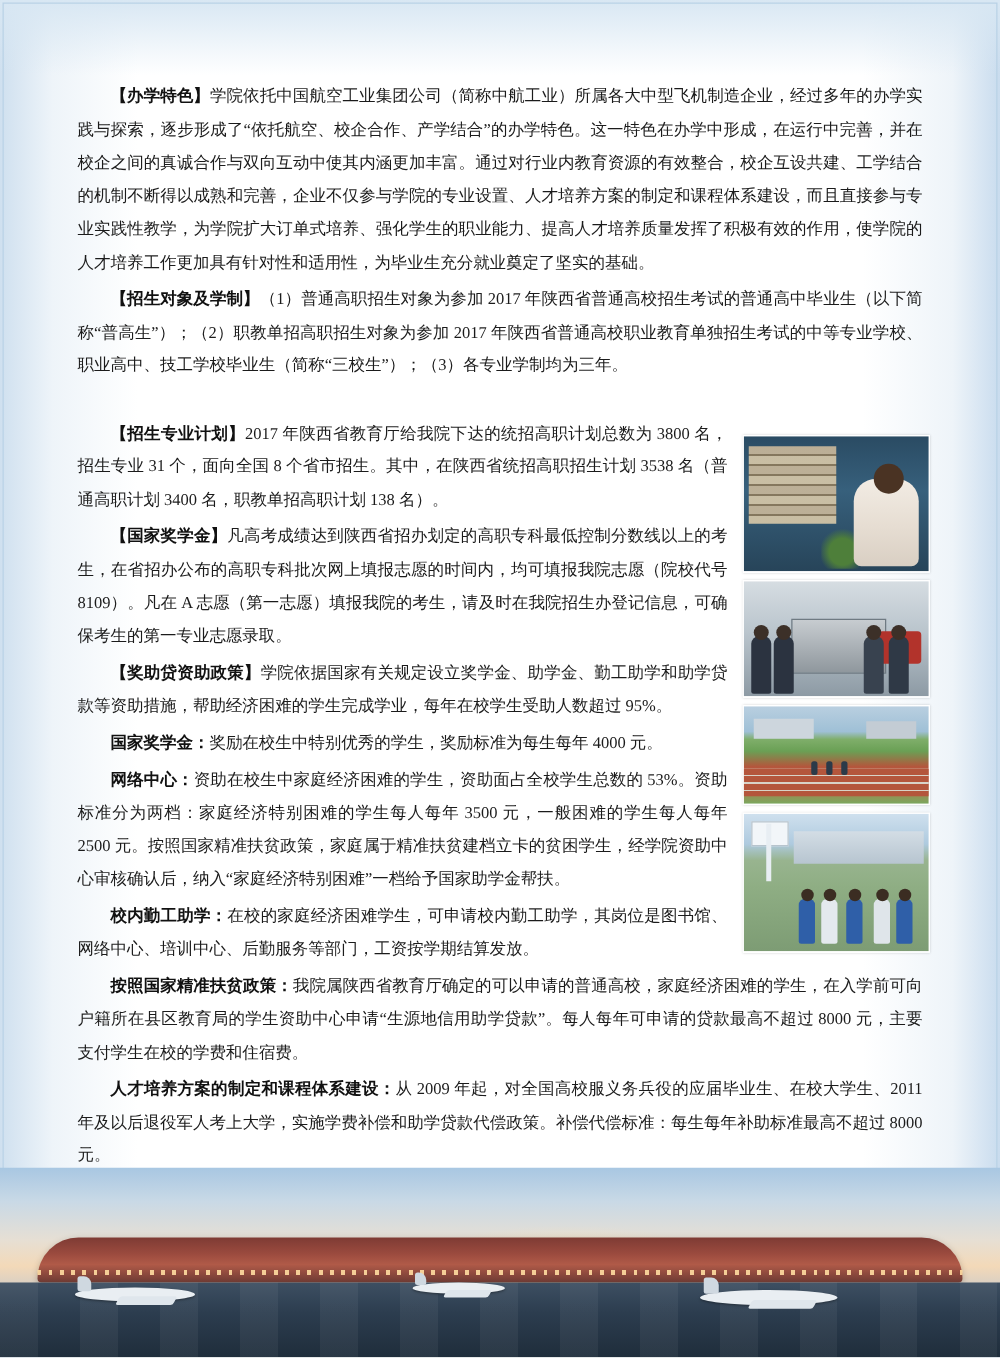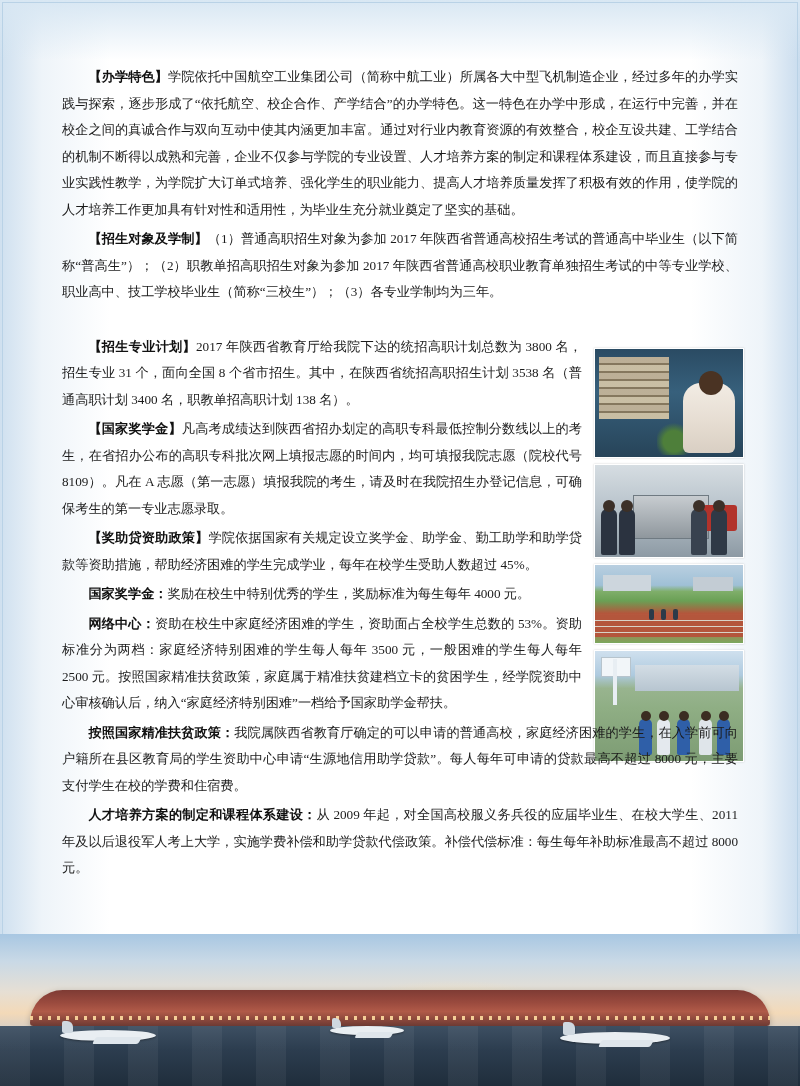--- a/index.html
+++ b/index.html
@@ -281,32 +281,35 @@
 
     <p class="para" style="width:520px;margin-top:28px;">
       <span class="lead">【招生专业计划】</span><span>2017 年陕西省教育厅给我院下达的统招高职计划总数为 3800 名，招生专业 31 个，面向全国 8 个省市招生。其中，在陕西省统招高职招生计划 3538 名（普通高职计划 3400 名，职教单招高职计划 138 名）。</span>
     </p>
 
     <p class="para" style="width:520px;">
       <span class="lead">【国家奖学金】</span><span>凡高考成绩达到陕西省招办划定的高职专科最低控制分数线以上的考生，在省招办公布的高职专科批次网上填报志愿的时间内，均可填报我院志愿（院校代号 8109）。凡在 A 志愿（第一志愿）填报我院的考生，请及时在我院招生办登记信息，可确保考生的第一专业志愿录取。</span>
     </p>
 
     <p class="para" style="width:520px;">
-      <span class="lead">【奖助贷资助政策】</span><span>学院依据国家有关规定设立奖学金、助学金、勤工助学和助学贷款等资助措施，帮助经济困难的学生完成学业，每年在校学生受助人数超过 45%。</span>
+      <span class="lead">【奖助贷资助政策】</span><span>学院依据国家有关规定设立奖学金、助学金、勤工助学和助学贷款等资助措施，帮助经济困难的学生完成学业，每年在校学生受助人数超过 95%。</span>
     </p>
 
     <p class="para" style="width:520px;">
       <span class="lead-plain">国家奖学金：</span><span>奖励在校生中特别优秀的学生，奖励标准为每生每年 4000 元。</span>
     </p>
 
 
     <p class="para" style="width:520px;">
       <span class="lead-plain">网络中心：</span><span>资助在校生中家庭经济困难的学生，资助面占全校学生总数的 53%。资助标准分为两档：家庭经济特别困难的学生每人每年 3500 元，一般困难的学生每人每年 2500 元。按照国家精准扶贫政策，家庭属于精准扶贫建档立卡的贫困学生，经学院资助中心审核确认后，纳入“家庭经济特别困难”一档给予国家助学金帮扶。</span>
     </p>
 
+    <p class="para" style="width:520px;">
+      <span class="lead-plain">校内勤工助学：</span><span>在校的家庭经济困难学生，可申请校内勤工助学，其岗位是图书馆、网络中心、培训中心、后勤服务等部门，工资按学期结算发放。</span>
+    </p>
 
     <p class="para">
       <span class="lead-plain">按照国家精准扶贫政策：</span><span>我院属陕西省教育厅确定的可以申请的普通高校，家庭经济困难的学生，在入学前可向户籍所在县区教育局的学生资助中心申请“生源地信用助学贷款”。每人每年可申请的贷款最高不超过 8000 元，主要支付学生在校的学费和住宿费。</span>
     </p>
 
     <p class="para">
       <span class="lead-plain">人才培养方案的制定和课程体系建设：</span><span>从 2009 年起，对全国高校服义务兵役的应届毕业生、在校大学生、2011 年及以后退役军人考上大学，实施学费补偿和助学贷款代偿政策。补偿代偿标准：每生每年补助标准最高不超过 8000 元。</span>
     </p>
 
   </div>

